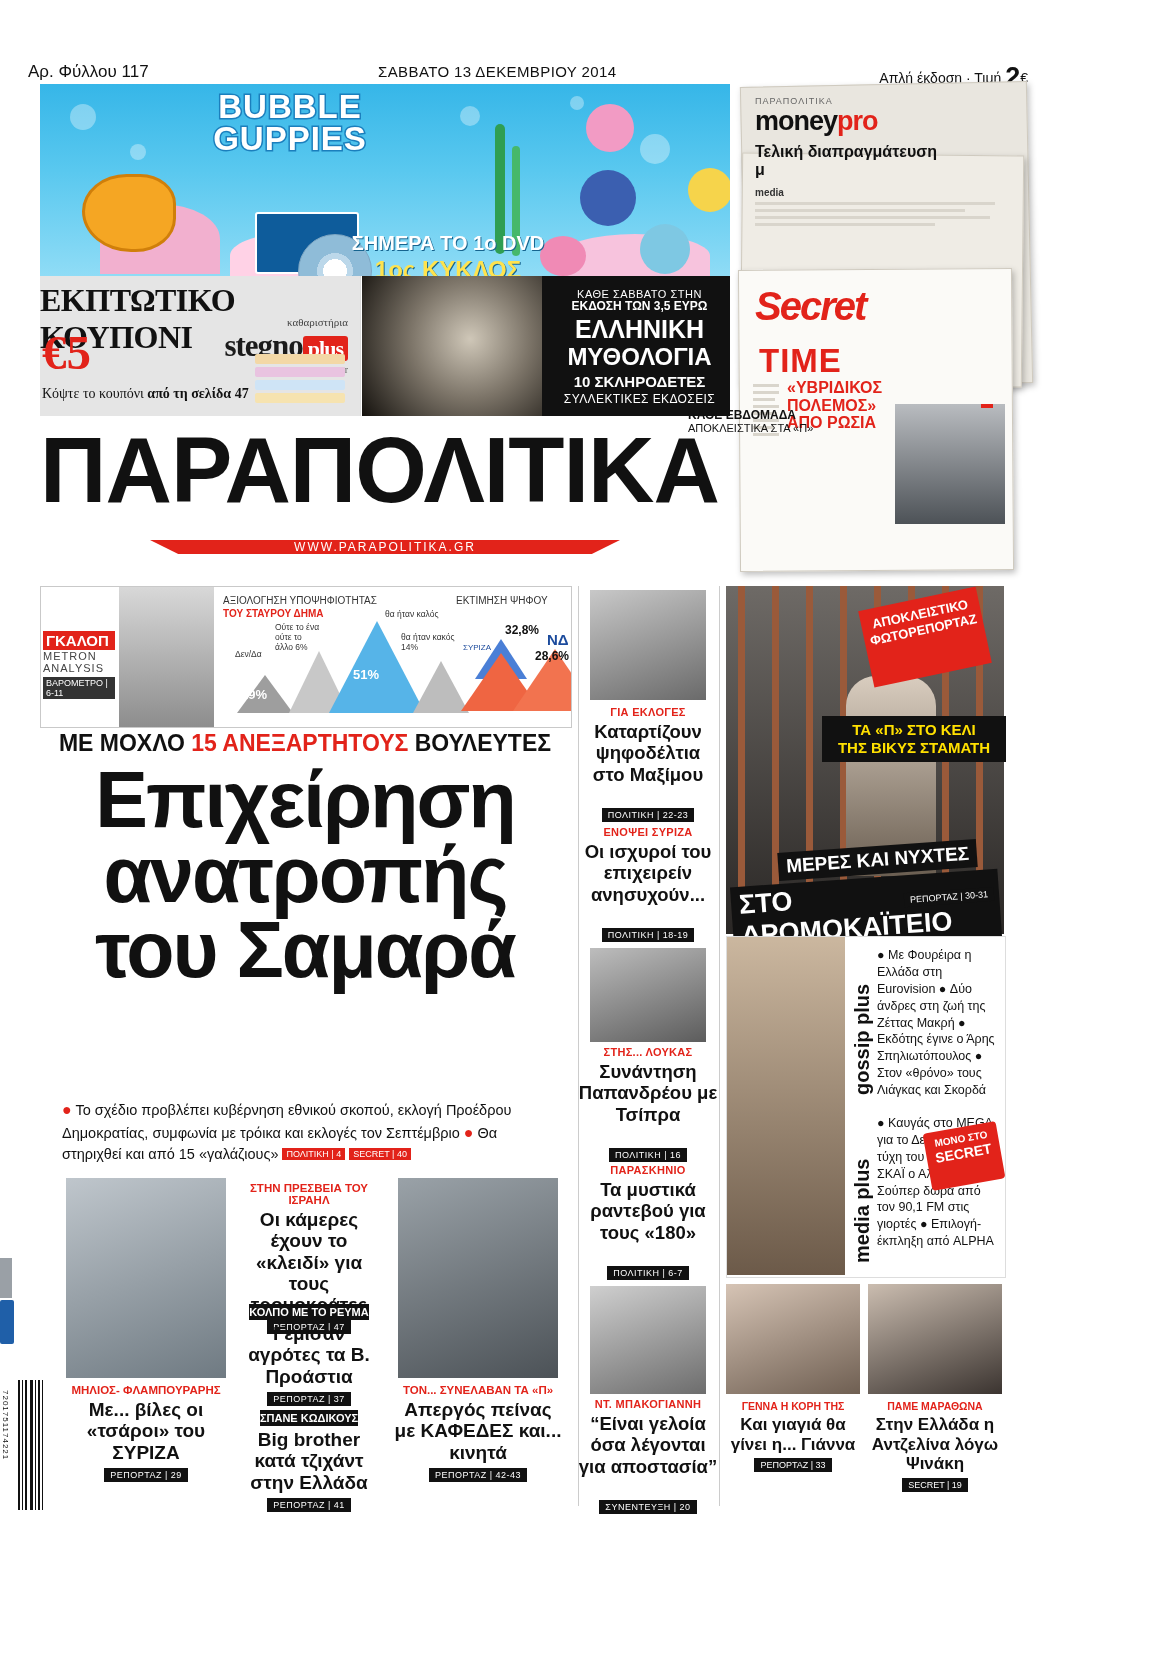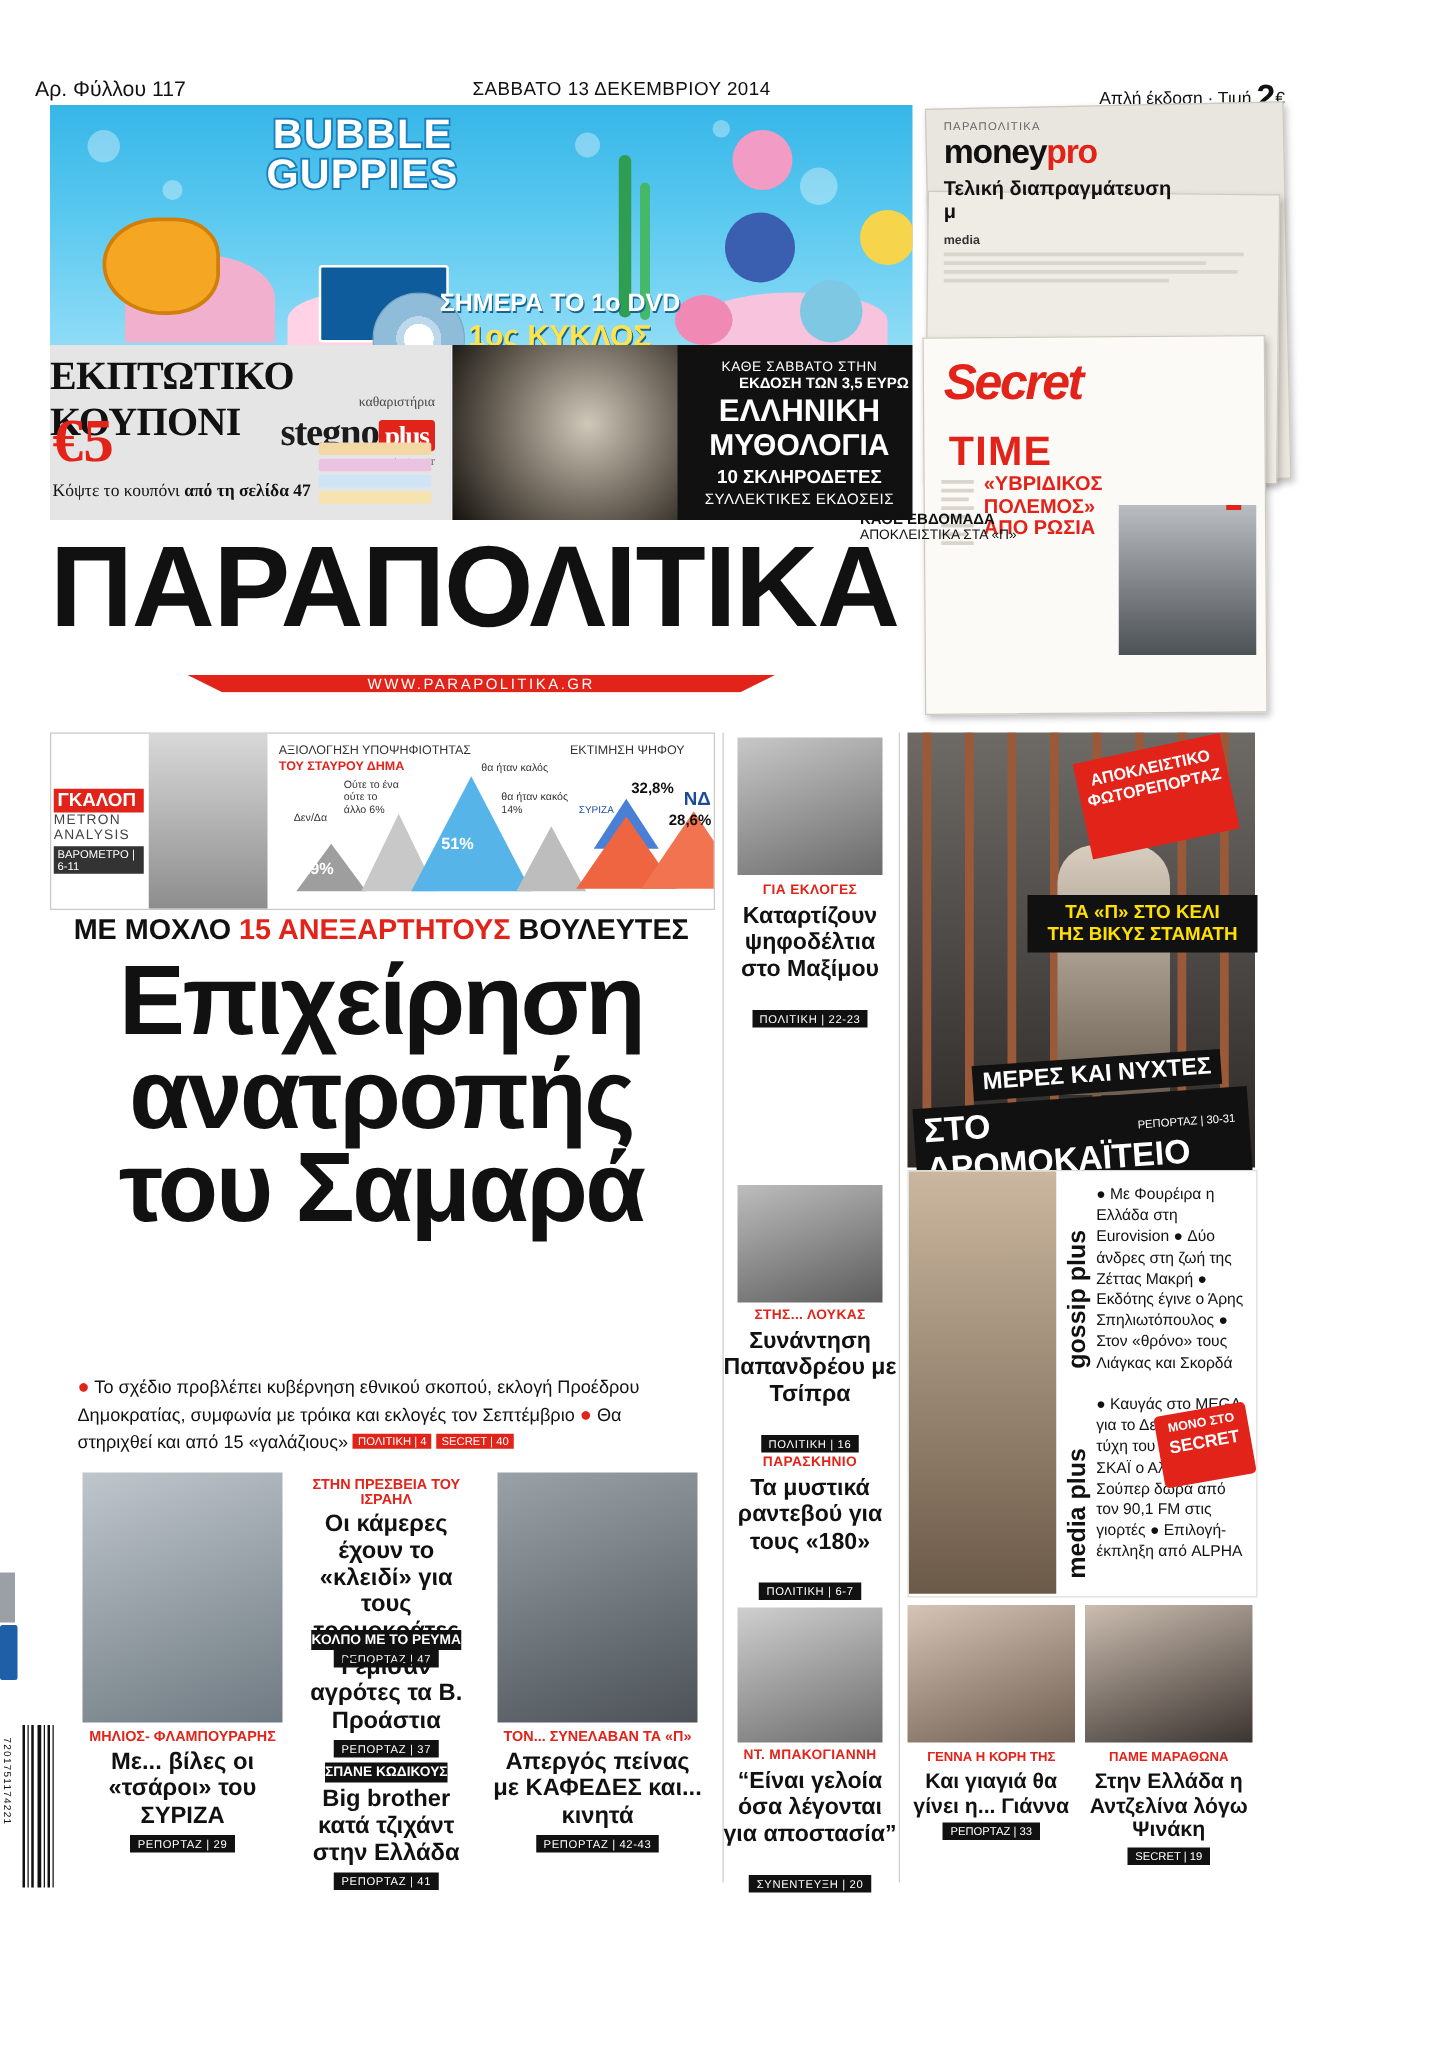--- a/index.html
+++ b/index.html
@@ -42,21 +42,21 @@
   .coupon .sub{position:absolute;left:2px;top:110px;font-size:14px;color:#111;}
   .coupon .sub b{font-weight:bold;}
   .towels{position:absolute;left:215px;top:78px;width:90px;height:48px;}
   .towels i{display:block;height:10px;margin-bottom:3px;border-radius:2px;}
 
   .mythos{position:absolute;left:362px;top:276px;width:368px;height:140px;background:#111;overflow:hidden;}
   .mythos .photo{position:absolute;left:0;top:0;width:180px;height:140px;
     background:radial-gradient(circle at 60% 45%,#cfc7b8 0%,#7c7468 45%,#14110d 100%);}
   .mythos .txt{position:absolute;left:190px;top:12px;width:175px;color:#fff;text-align:center;line-height:1.1;}
   .mythos .m1{font-size:11px;letter-spacing:.5px;}
-  .mythos .m2{font-size:12px;font-weight:bold;text-align:right;}
+  .mythos .m2{font-size:12px;font-weight:bold;}
   .mythos .m3{font-size:25px;font-weight:bold;margin-top:3px;}
   .mythos .m4{font-size:24px;font-weight:bold;}
   .mythos .m5{font-size:15px;font-weight:bold;margin-top:4px;}
   .mythos .m6{font-size:12px;margin-top:2px;letter-spacing:.4px;}
 
   
   .stack{position:absolute;left:735px;top:84px;width:300px;height:500px;}
   .np{position:absolute;background:#f3f1ec;border:1px solid #cfcabf;box-shadow:2px 3px 6px rgba(0,0,0,.25);}
   .np1{left:8px;top:0;width:285px;height:300px;transform:rotate(-1.2deg);background:#e9e6df;}
   .np2{left:6px;top:70px;width:280px;height:230px;transform:rotate(.6deg);background:#efece5;}
@@ -374,20 +374,25 @@
 
   <div class="midcol"></div>
 
   <div class="mimg" style="top:590px;height:110px;background:linear-gradient(160deg,#c8c8c8,#6a6a6a);"></div>
   <div class="mitem" style="left:578px;top:706px;">
     <div class="kick">ΓΙΑ ΕΚΛΟΓΕΣ</div>
     <div class="t">Καταρτίζουν ψηφοδέλτια στο Μαξίμου</div>
     <span class="pg">ΠΟΛΙΤΙΚΗ | 22-23</span>
   </div>
 
+  <div class="mitem" style="left:578px;top:826px;">
+    <div class="kick">ΕΝΟΨΕΙ ΣΥΡΙΖΑ</div>
+    <div class="t">Οι ισχυροί του επιχειρείν ανησυχούν...</div>
+    <span class="pg">ΠΟΛΙΤΙΚΗ | 18-19</span>
+  </div>
 
   <div class="mimg" style="top:948px;height:94px;background:linear-gradient(160deg,#bdbdbd,#5c5c5c);"></div>
   <div class="mitem" style="left:578px;top:1046px;">
     <div class="kick">ΣΤΗΣ... ΛΟΥΚΑΣ</div>
     <div class="t">Συνάντηση Παπανδρέου με Τσίπρα</div>
     <span class="pg">ΠΟΛΙΤΙΚΗ | 16</span>
   </div>
 
   <div class="mitem" style="left:578px;top:1164px;">
     <div class="kick">ΠΑΡΑΣΚΗΝΙΟ</div>

